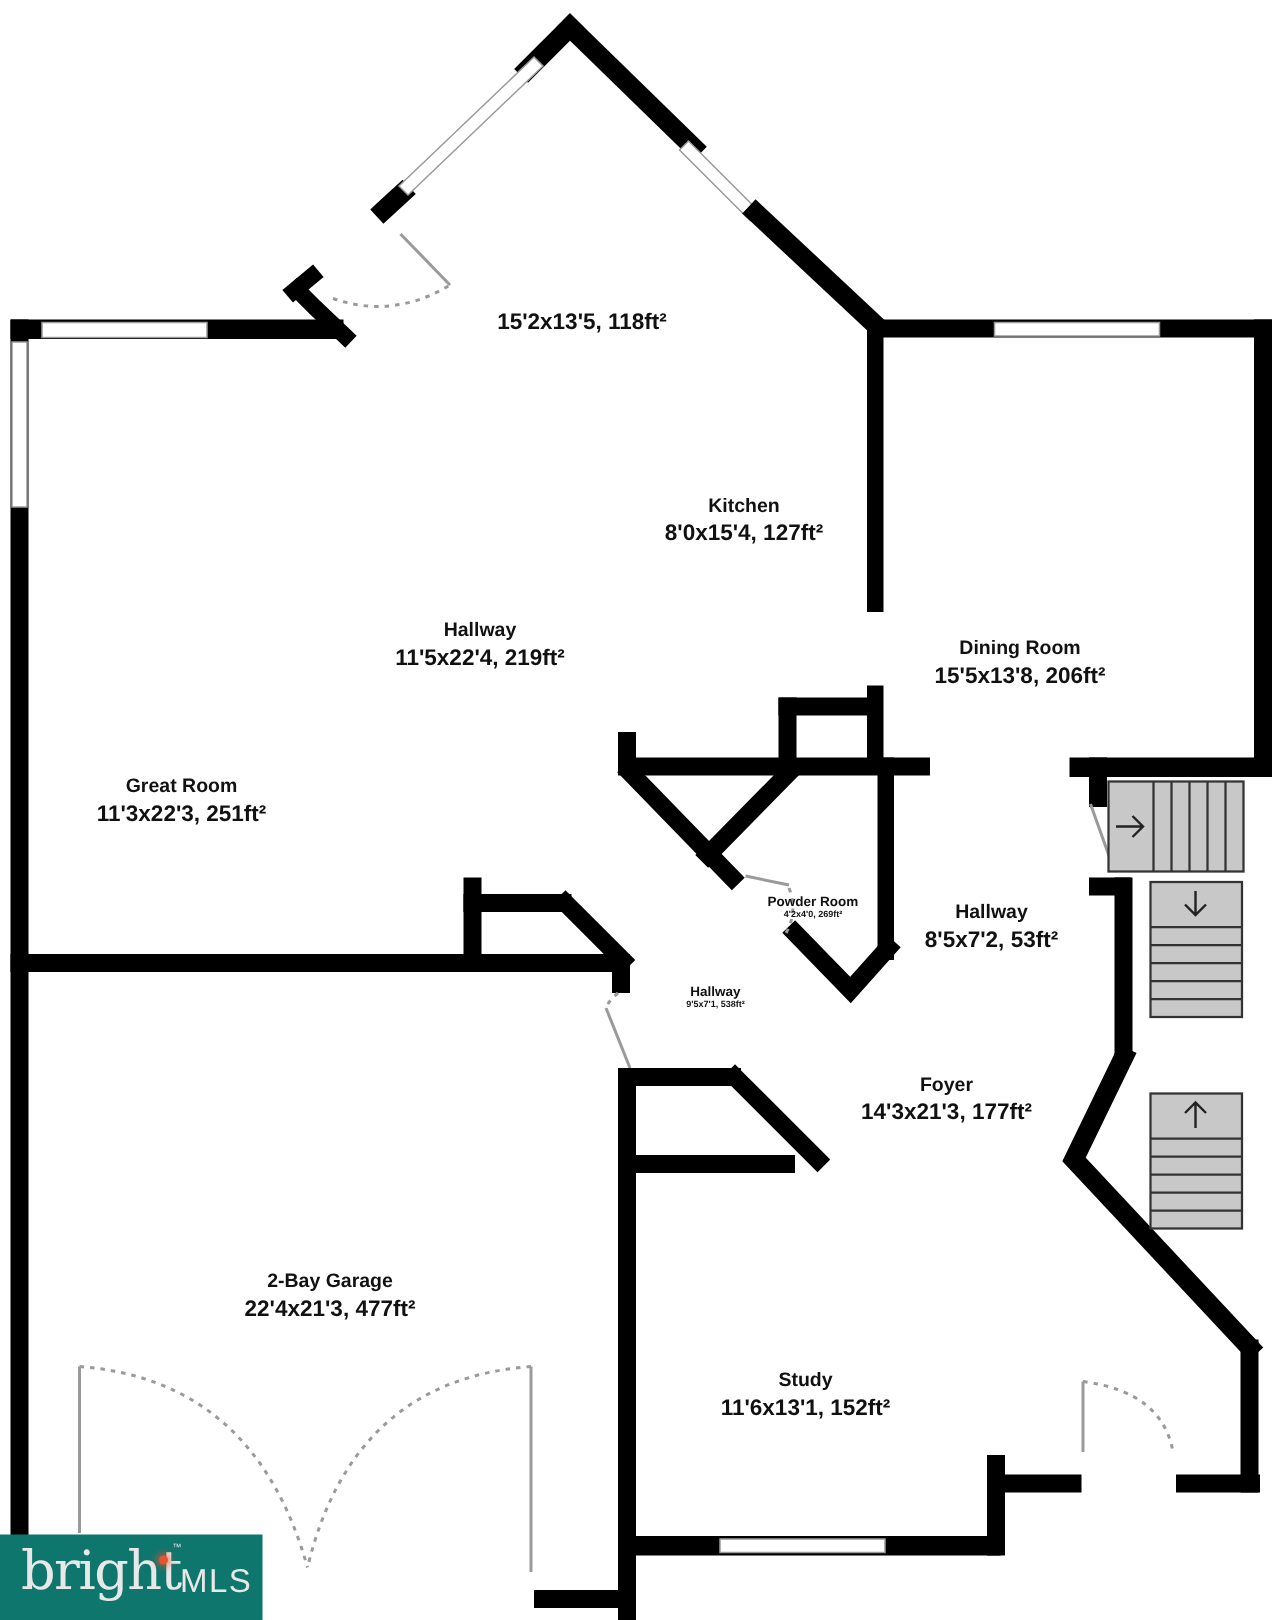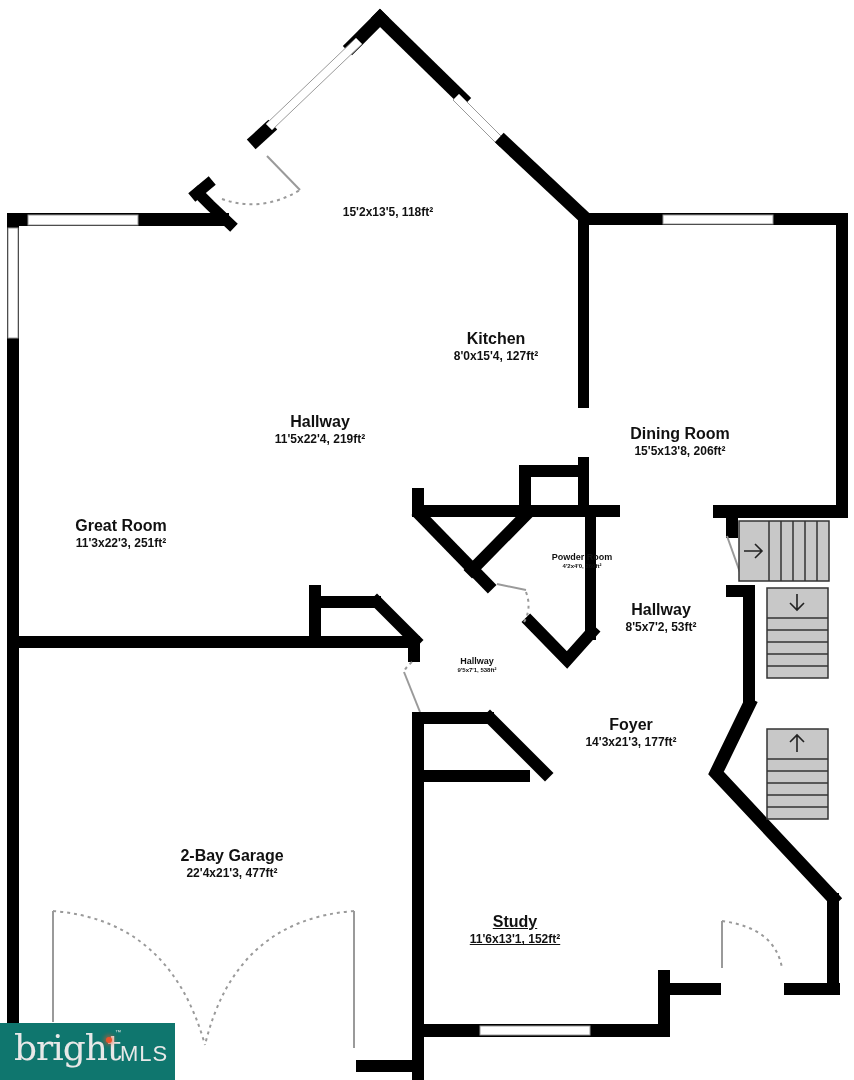--- a/index.html
+++ b/index.html
@@ -7,22 +7,22 @@
     #plan { position: absolute; left: 0; top: 0; width: 854px; height: 1080px; }
     .wall { fill: #000000; }
     .wallstroke { stroke: #000000; fill: none; stroke-linejoin: miter; stroke-linecap: square; }
     .win { fill: #ffffff; stroke: #9a9a9a; stroke-width: 1; }
     .door-leaf { stroke: #9a9a9a; stroke-width: 2; fill: none; }
     .door-arc { stroke: #9a9a9a; stroke-width: 2; fill: none; stroke-dasharray: 3 4; }
     .stair { fill: #c8c8c8; stroke: #333333; stroke-width: 1.5; }
     .stair-line { stroke: #333333; stroke-width: 1.5; }
     .arrow { stroke: #222222; stroke-width: 1.6; fill: none; }
     .label { position: absolute; text-align: center; color: #111111; white-space: nowrap; transform: translateX(-50%); line-height: 1.15; }
-    .label .name { font-weight: bold; font-size: 16px; display: block; }
-    .label .dim { font-weight: bold; font-size: 12px; display: block; margin-top: 2px; }
+    .label .name { font-weight: bold; font-size: 13px; display: block; }
+    .label .dim { font-weight: bold; font-size: 15px; display: block; margin-top: 2px; }
     .label.small .name { font-size: 9px; }
     .label.small .dim { font-size: 6px; margin-top: 1px; }
     .logo { position: absolute; left: 0; top: 1023px; width: 175px; height: 57px; background: #0f766e; }
     .logo .bright { position: absolute; left: 14px; top: 4px; font-family: "DejaVu Serif", "Liberation Serif", serif; font-size: 36px; color: #e8e8e8; letter-spacing: -1px; }
     .logo .mls { position: absolute; left: 120px; top: 18px; font-family: "Liberation Sans", sans-serif; font-size: 22px; color: #e8e8e8; letter-spacing: 1px; }
     .logo .spark { position: absolute; left: 106px; top: 14px; width: 6px; height: 6px; border-radius: 50%; background: #e8532b; box-shadow: 0 0 4px 2px rgba(232,83,43,0.6); }
     .logo .tm { position: absolute; left: 115px; top: 6px; font-size: 6px; color: #e8e8e8; }
   </style>
 </head>
 <body>
@@ -178,46 +178,46 @@
 <div class="label" style="left:680px; top:425px;">
   <span class="name">Dining Room</span>
   <span class="dim">15'5x13'8, 206ft²</span>
 </div>
 
 <div class="label" style="left:121px; top:517px;">
   <span class="name">Great Room</span>
   <span class="dim">11'3x22'3, 251ft²</span>
 </div>
 
-<div class="label small" style="left:542px; top:552px;margin-left:40px;">
+<div class="label small" style="left:542px; top:596px;">
   <span class="name">Powder Room</span>
   <span class="dim">4'2x4'0, 269ft²</span>
 </div>
 
 <div class="label" style="left:661px; top:601px;">
   <span class="name">Hallway</span>
   <span class="dim">8'5x7'2, 53ft²</span>
 </div>
 
 <div class="label small" style="left:477px; top:656px;">
   <span class="name">Hallway</span>
   <span class="dim">9'5x7'1, 538ft²</span>
 </div>
 
 <div class="label" style="left:631px; top:716px;">
   <span class="name">Foyer</span>
   <span class="dim">14'3x21'3, 177ft²</span>
 </div>
 
-<div class="label" style="left:232px; top:847px;text-align:center;">
+<div class="label" style="left:220px; top:847px;text-align:center;">
   <span class="name">2-Bay Garage</span>
   <span class="dim">22'4x21'3, 477ft²</span>
 </div>
 
-<div class="label" style="left:515px; top:913px;text-decoration:underline;">
+<div class="label" style="left:537px; top:913px;">
   <span class="name">Study</span>
   <span class="dim">11'6x13'1, 152ft²</span>
 </div>
 
 <div class="logo">
   <span class="bright"><span>brigh</span><span>t</span></span>
   <span class="spark"></span>
   <span class="tm">™</span>
   <span class="mls">MLS</span>
 </div>

